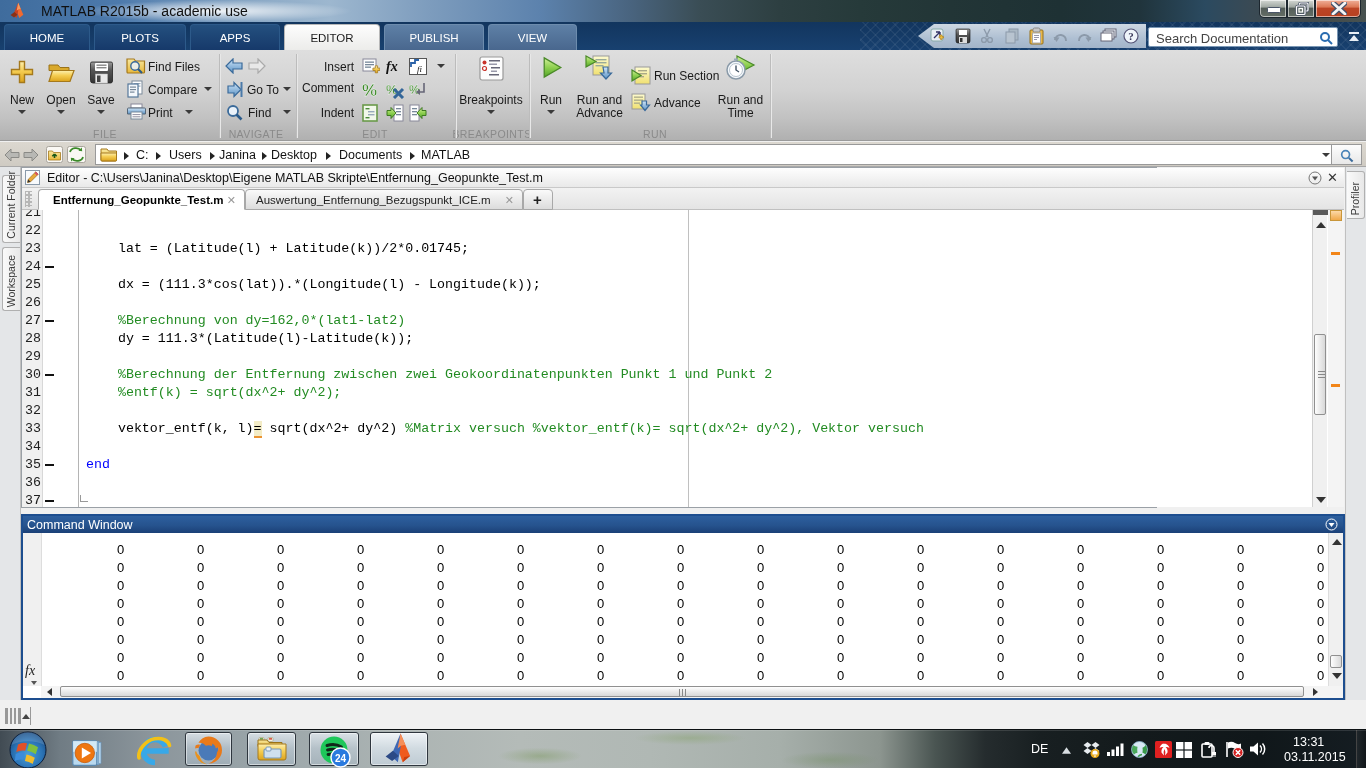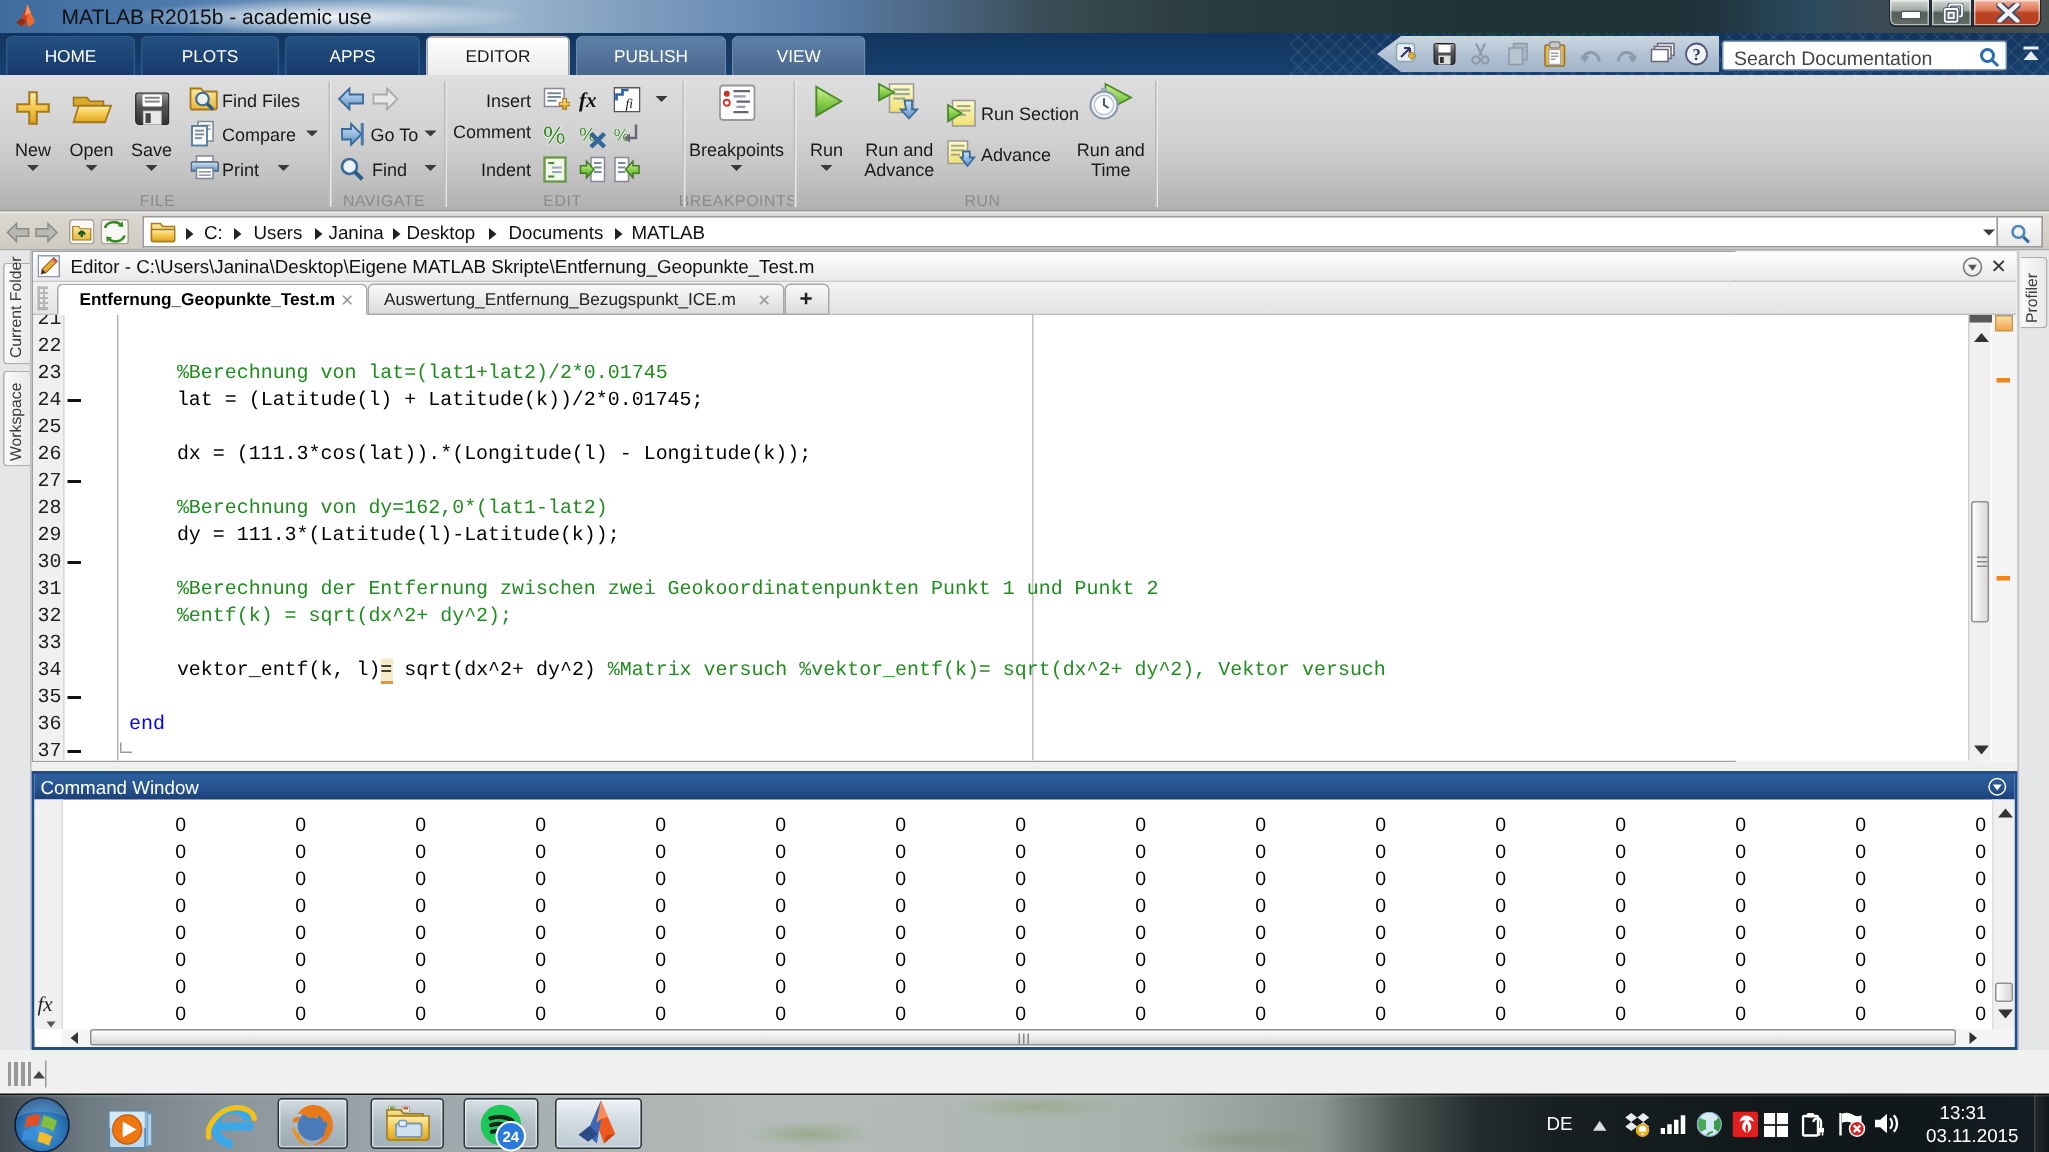--- a/index.html
+++ b/index.html
@@ -552,21 +552,20 @@
 37</div>
       <div class="dashmark" style="top:56px"></div>
       <div class="dashmark" style="top:110px"></div>
       <div class="dashmark" style="top:164px"></div>
       <div class="dashmark" style="top:254px"></div>
       <div class="dashmark" style="top:290px"></div>
       <div id="foldline"></div>
       <div id="colguide"></div>
       <div id="code"><span> </span>
 <span> </span>
-    <span class="c">%Berechnung von lat=(lat1+lat2)/2*0.01745</span>
     lat = (Latitude(l) + Latitude(k))/2*0.01745;
 <span> </span>
     dx = (111.3*cos(lat)).*(Longitude(l) - Longitude(k));
 <span> </span>
     <span class="c">%Berechnung von dy=162,0*(lat1-lat2)</span>
     dy = 111.3*(Latitude(l)-Latitude(k));
 <span> </span>
     <span class="c">%Berechnung der Entfernung zwischen zwei Geokoordinatenpunkten Punkt 1 und Punkt 2</span>
     <span class="c">%entf(k) = sqrt(dx^2+ dy^2);</span>
 <span> </span>

